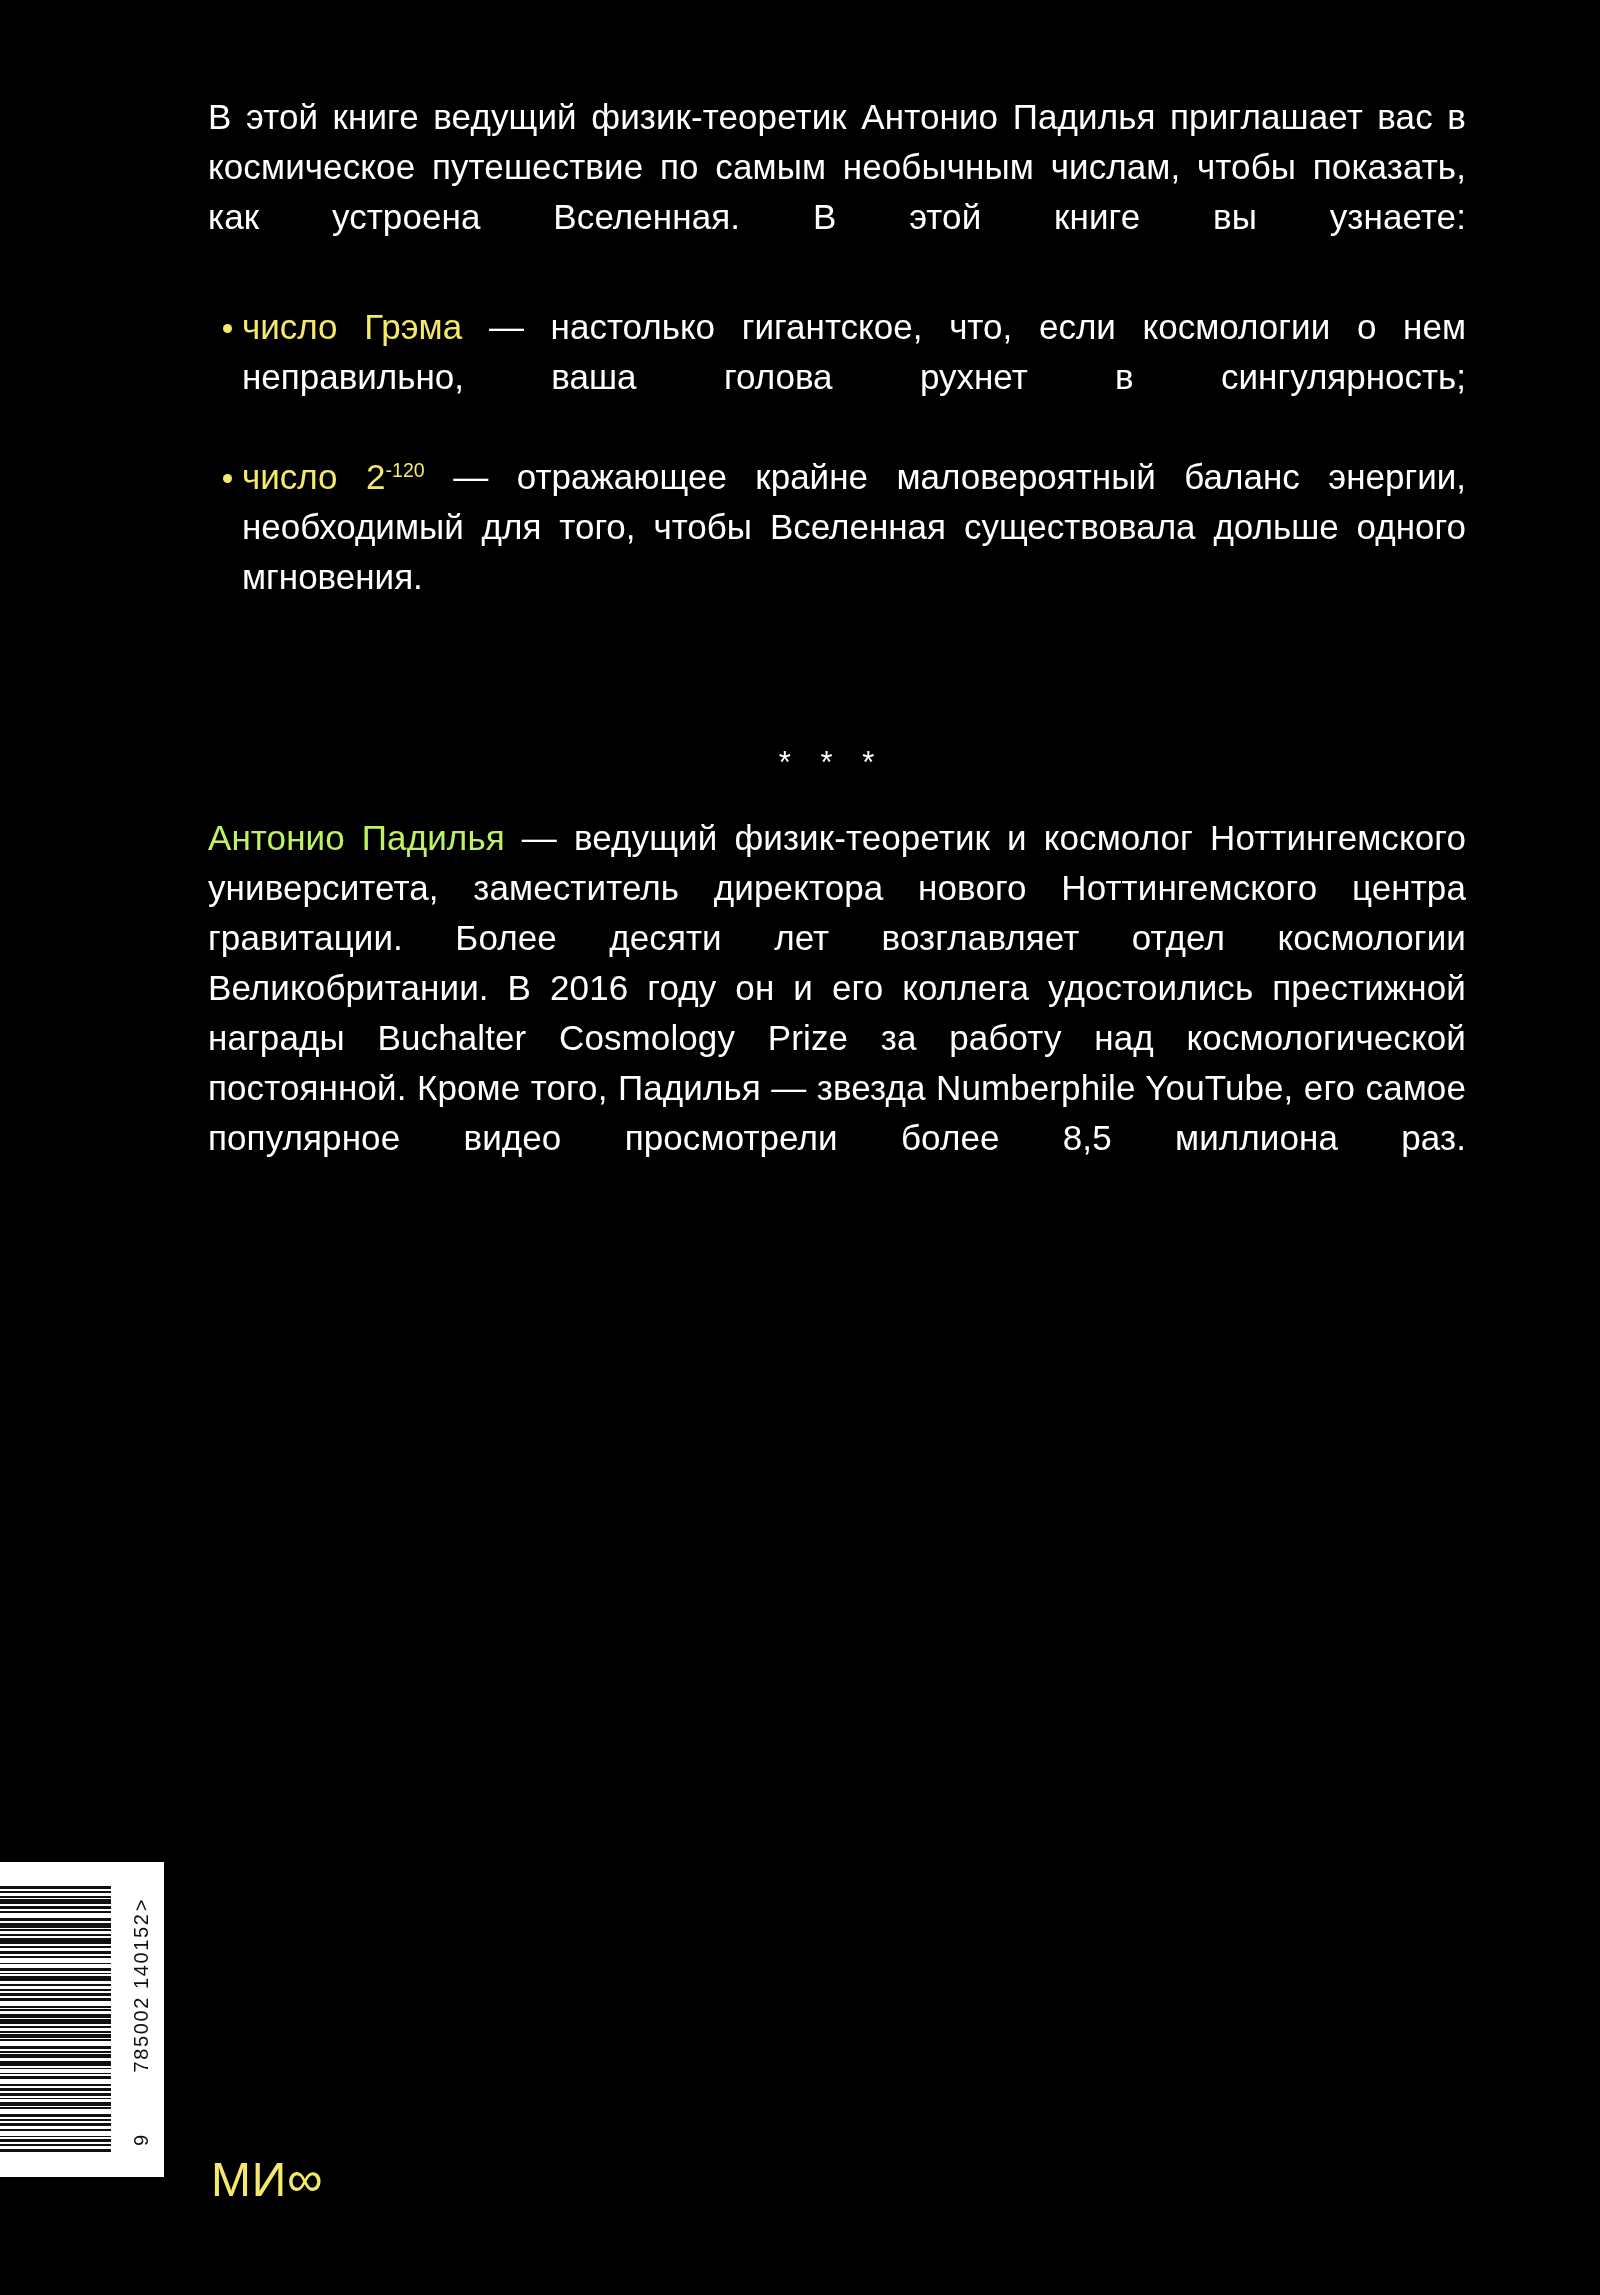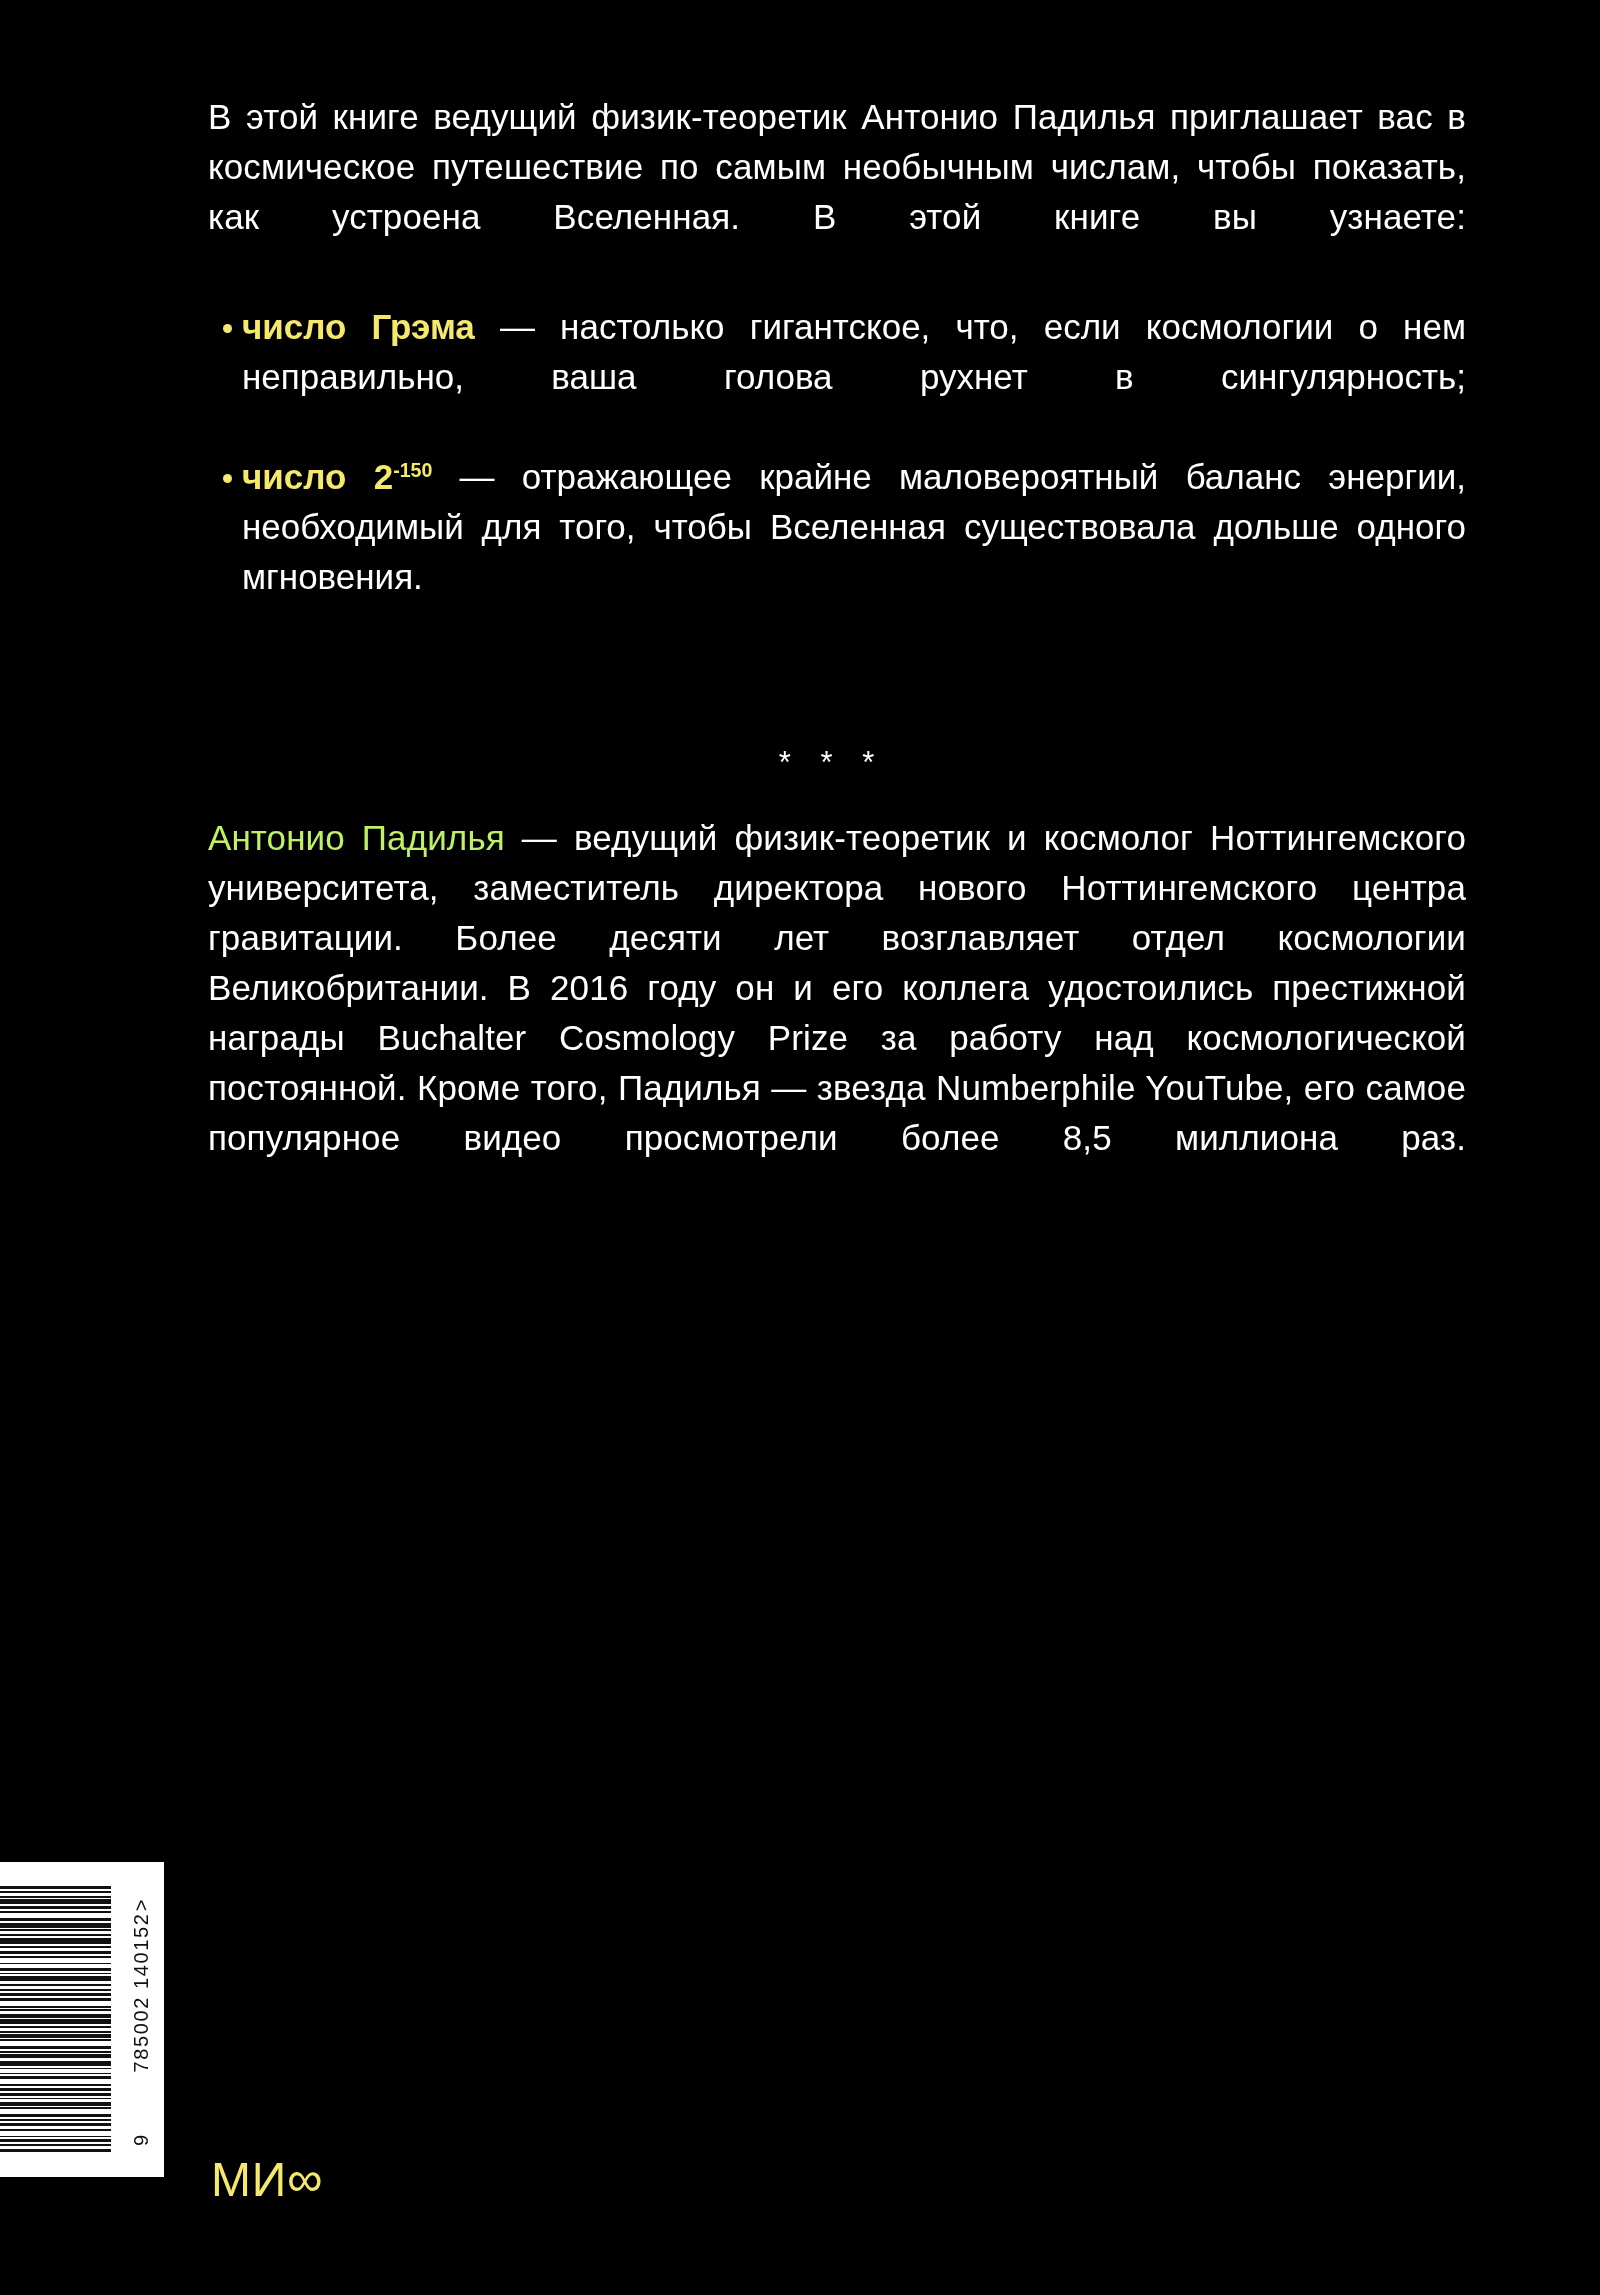--- a/index.html
+++ b/index.html
@@ -74,21 +74,21 @@
     left: 14.5px;
     top: 22px;
     width: 9px;
     height: 9px;
     border-radius: 50%;
     background: #f5e96b;
   }
 
   .hl {
     color: #f5e96b;
-    font-weight: 700;
+    font-weight: 400;
   }
   .hl-name {
     color: #bef264;
     font-weight: 400;
   }
   sup.exp {
     font-size: 0.56em;
     vertical-align: 0.62em;
     line-height: 0;
     letter-spacing: 0;
@@ -203,21 +203,21 @@
 
     <p class="para">В этой книге ведущий физик-теоретик Антонио Падилья приглашает вас в космическое путешествие по самым необычным числам, чтобы показать, как устроена Вселенная. В этой книге вы узнаете:</p>
 
     <div class="gap-list"></div>
 
     <ul class="bullets">
       <li>
         <span class="dot"></span><span class="hl">число Грэма</span><span> — настолько гигантское, что, если космологии о нем неправильно, ваша голова рухнет в сингулярность;</span>
       </li>
       <li>
-        <span class="dot"></span><span class="hl">число 2</span><sup class="exp hl">-150</sup><span> — отражающее крайне маловероятный баланс энергии, необходимый для того, чтобы Вселенная существовала дольше одного мгновения.</span>
+        <span class="dot"></span><span class="hl">число 2</span><sup class="exp hl">-120</sup><span> — отражающее крайне маловероятный баланс энергии, необходимый для того, чтобы Вселенная существовала дольше одного мгновения.</span>
       </li>
     </ul>
 
     <div class="gap-block"></div>
 
 
     <div class="gap-div-top"></div>
 
     <p class="divider">* * *</p>
 

